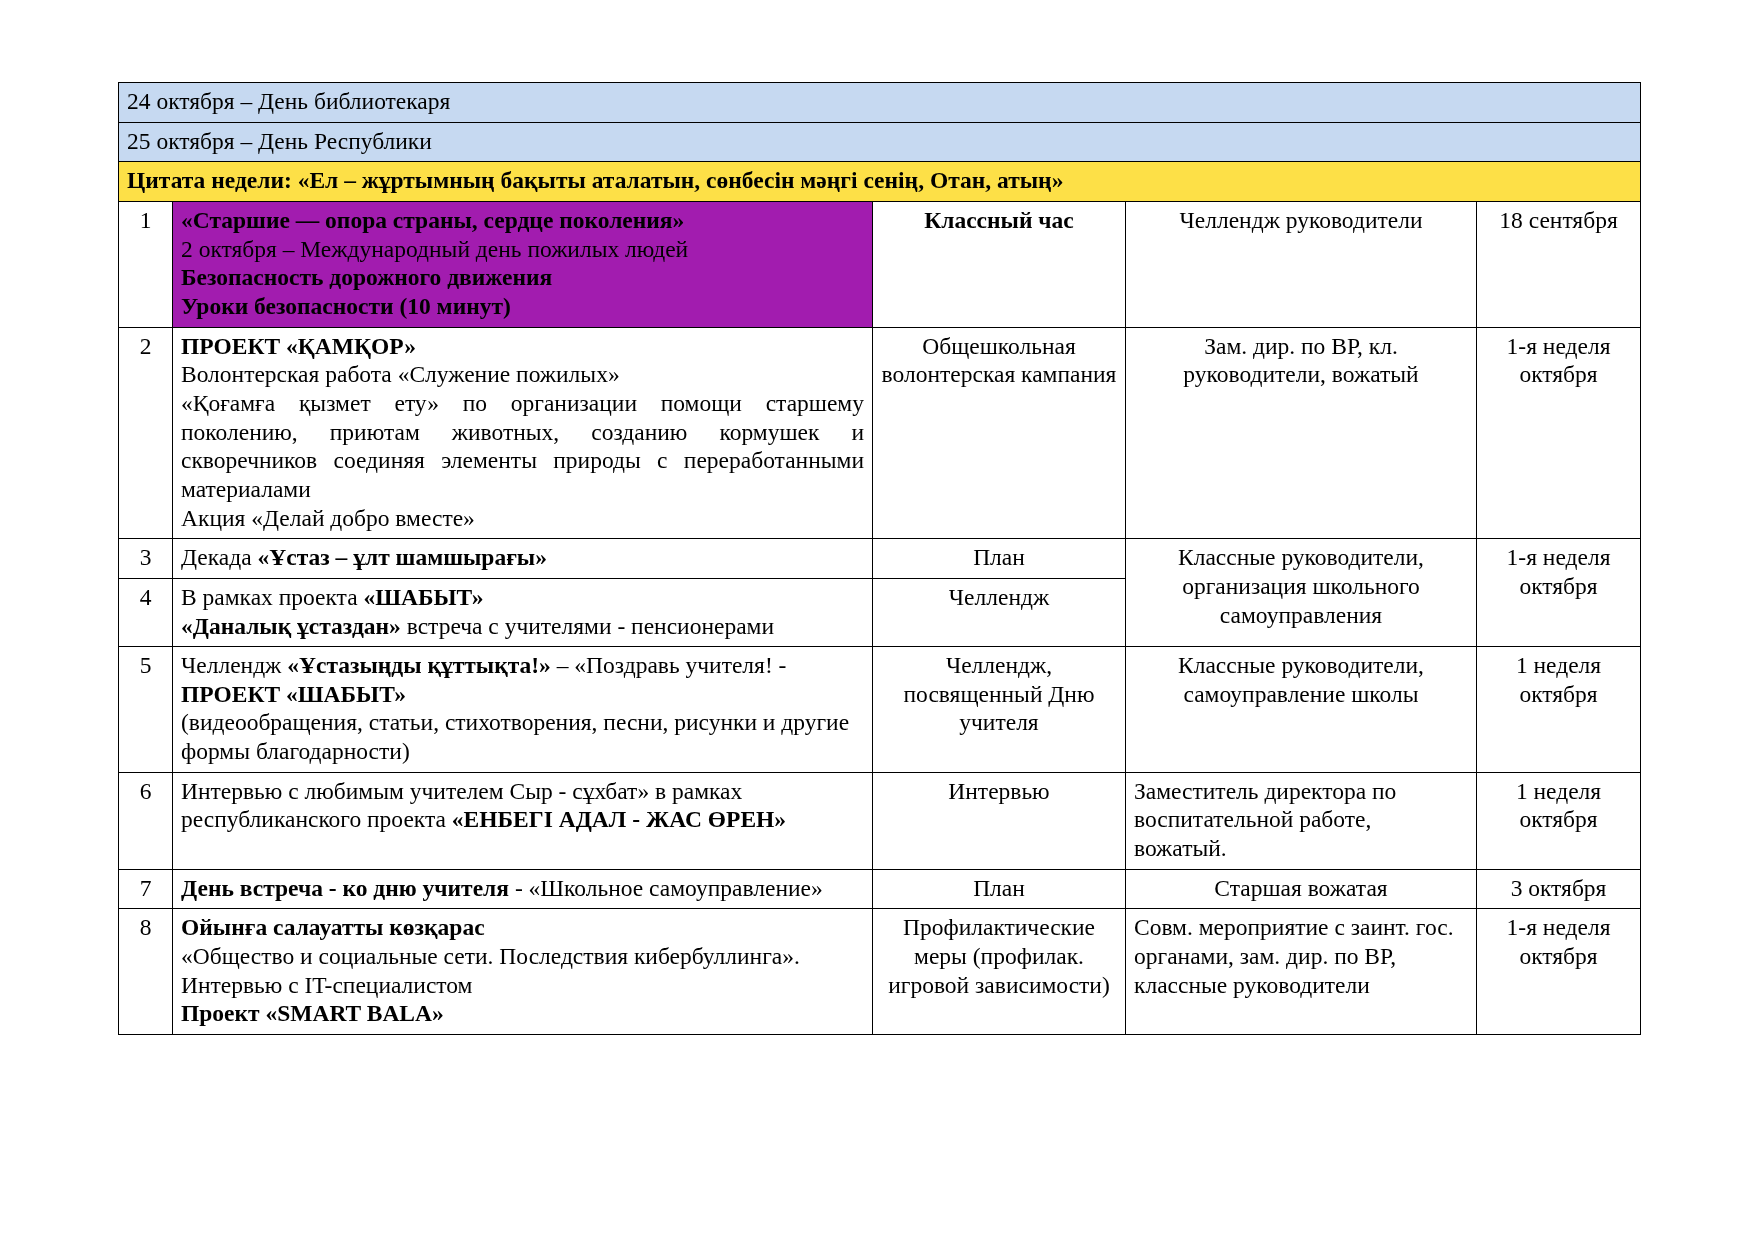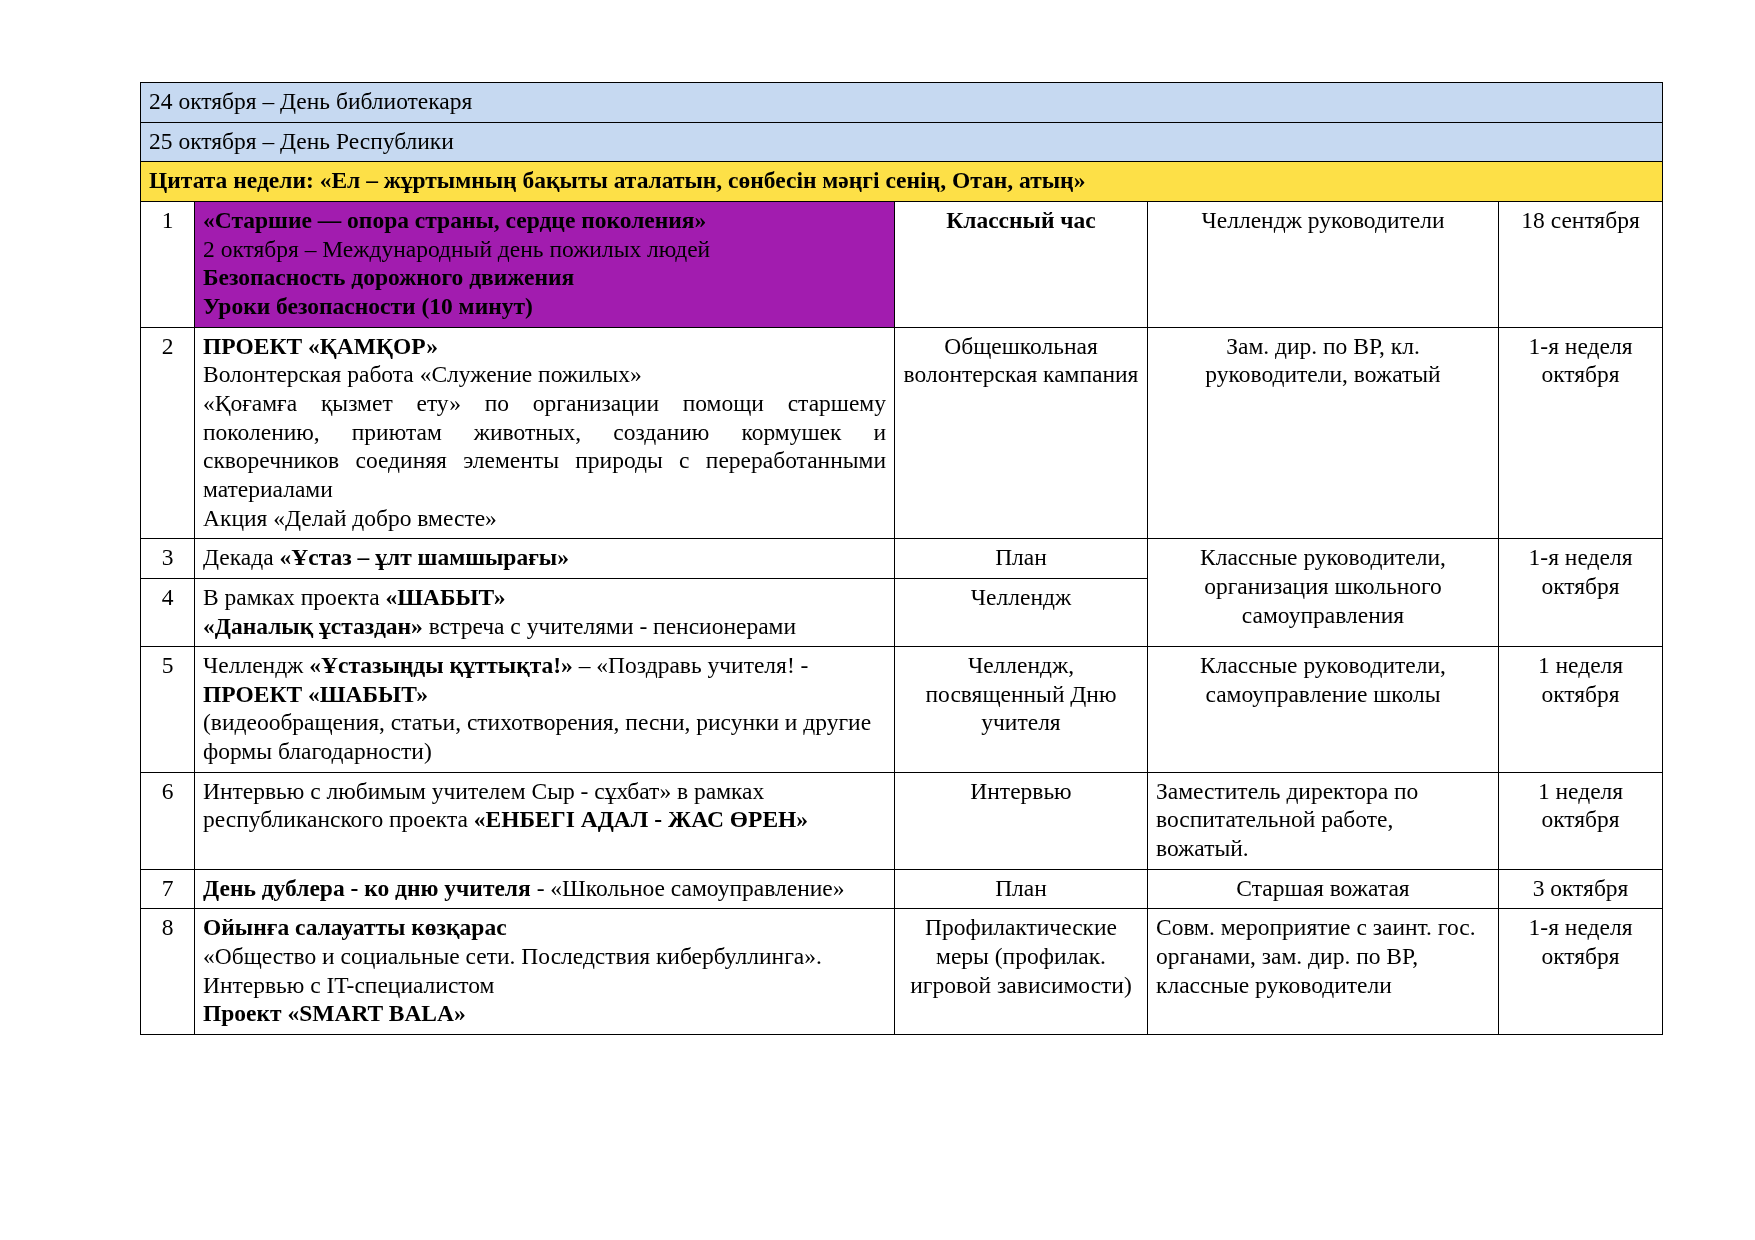--- a/index.html
+++ b/index.html
@@ -18,21 +18,20 @@
     position: relative;
     width: 1755px;
     height: 1240px;
     box-sizing: border-box;
     padding: 82px 0 0 118px;
   }
   table.plan {
     border-collapse: collapse;
     width: 1522px;
     table-layout: fixed;
-    margin-left: 22px;
   }
   table.plan td {
     border: 1.5px solid #000000;
     vertical-align: top;
     padding: 4px 8px 6px 8px;
     font-size: 23.5px;
     line-height: 1.22;
   }
   
   col.c-num   { width: 54px; }
@@ -158,21 +157,21 @@
           <span class="line">Интервью с любимым учителем Сыр - сұхбат» в рамках республиканского проекта <span class="b">«ЕНБЕГІ АДАЛ - ЖАС ӨРЕН»</span></span>
         </td>
         <td class="center">Интервью</td>
         <td>Заместитель директора по воспитательной работе, вожатый.</td>
         <td class="center">1 неделя октября</td>
       </tr>
 
       <tr>
         <td class="num">7</td>
         <td class="tall-pad">
-          <span class="line"><span class="b">День дублера - ко дню учителя</span> - «Школьное самоуправление»</span>
+          <span class="line"><span class="b">День встреча - ко дню учителя</span> - «Школьное самоуправление»</span>
         </td>
         <td class="center">План</td>
         <td class="center">Старшая вожатая</td>
         <td class="center">3 октября</td>
       </tr>
 
       <tr>
         <td class="num">8</td>
         <td>
           <span class="line b">Ойынға салауатты көзқарас</span>

